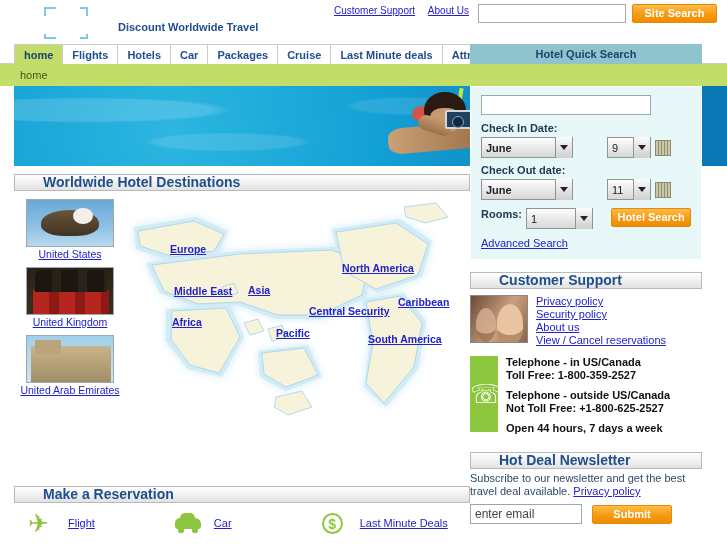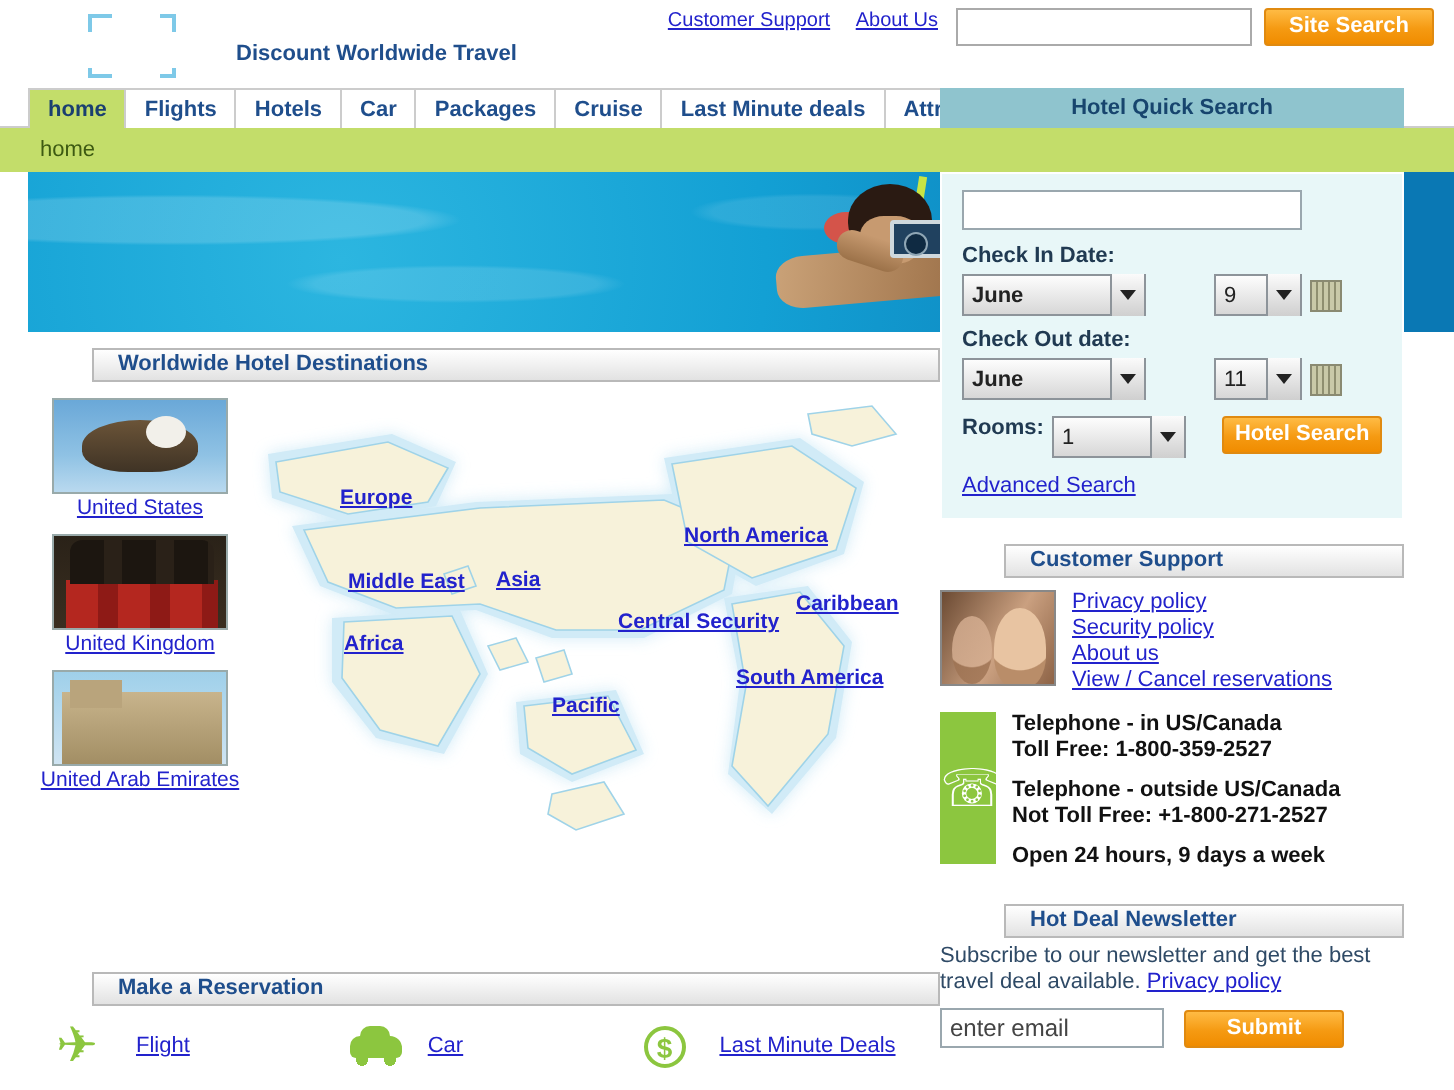--- a/index.html
+++ b/index.html
@@ -258,25 +258,24 @@
       radial-gradient(ellipse at 55% 25%, rgba(255,255,255,.10) 0 9%, transparent 11%),
       radial-gradient(ellipse at 75% 60%, rgba(255,255,255,.10) 0 8%, transparent 10%);
   }
 
   
   .sec-head {
     height: 17px;
     background: linear-gradient(#ffffff, #e2e2e2);
     border: 1px solid #b9b9b9;
     color: #1f4e8c;
-    font-size: 11px;
+    font-size: 14px;
     font-weight: bold;
     line-height: 15px;
-    padding-left: 12px;
-    margin-left: 32px;
+    padding-left: 28px;
   }
 
   
   .left-col {
     position: absolute;
     left: 14px; top: 88px;
     width: 456px;
   }
   .dest-panel { position: relative; height: 272px; margin-top: 4px; }
 
@@ -693,21 +692,21 @@
         </svg>
 
         <div class="map-region" style="left:44px; top:42px;"><a href="#">Europe</a></div>
         <div class="map-region" style="left:216px;top:61px;"><a href="#">North America</a></div>
         <div class="map-region" style="left:48px; top:84px;"><a href="#">Middle East</a></div>
         <div class="map-region" style="left:122px;top:83px;"><a href="#">Asia</a></div>
         <div class="map-region" style="left:272px;top:95px;"><a href="#">Caribbean</a></div>
         <div class="map-region" style="left:183px;top:104px;"><a href="#">Central Security</a></div>
         <div class="map-region" style="left:46px; top:115px;"><a href="#">Africa</a></div>
         <div class="map-region" style="left:242px;top:132px;"><a href="#">South America</a></div>
-        <div class="map-region" style="left:150px;top:146px;"><a href="#">Pacific</a></div>
+        <div class="map-region" style="left:150px;top:126px;"><a href="#">Pacific</a></div>
       </div>
     </div>
   </div>
 
   <div class="reserve">
     <div class="sec-head">Make a Reservation</div>
     <div class="reserve-row">
 
       <div class="res-item">
         <div class="res-icon"><span class="ico-plane">✈</span></div>
@@ -801,24 +800,24 @@
 
       <div class="phone-block">
         <div class="phone-ico">☏</div>
         <div class="phone-text">
           <p>
             <span>Telephone - in US/Canada</span><br>
             <span>Toll Free: 1-800-359-2527</span>
           </p>
           <p>
             <span>Telephone - outside US/Canada</span><br>
-            <span>Not Toll Free: +1-800-271-2527</span>
+            <span>Not Toll Free: +1-800-625-2527</span>
           </p>
           <p>
-            <span>Open 24 hours, 9 days a week</span>
+            <span>Open 44 hours, 7 days a week</span>
           </p>
         </div>
       </div>
     </div>
 
     <div class="nl-panel">
       <div class="sec-head">Hot Deal Newsletter</div>
       <div class="nl-text">
         <span>Subscribe to our newsletter and get the best travel deal available.</span>
         <a href="#">Privacy policy</a>

